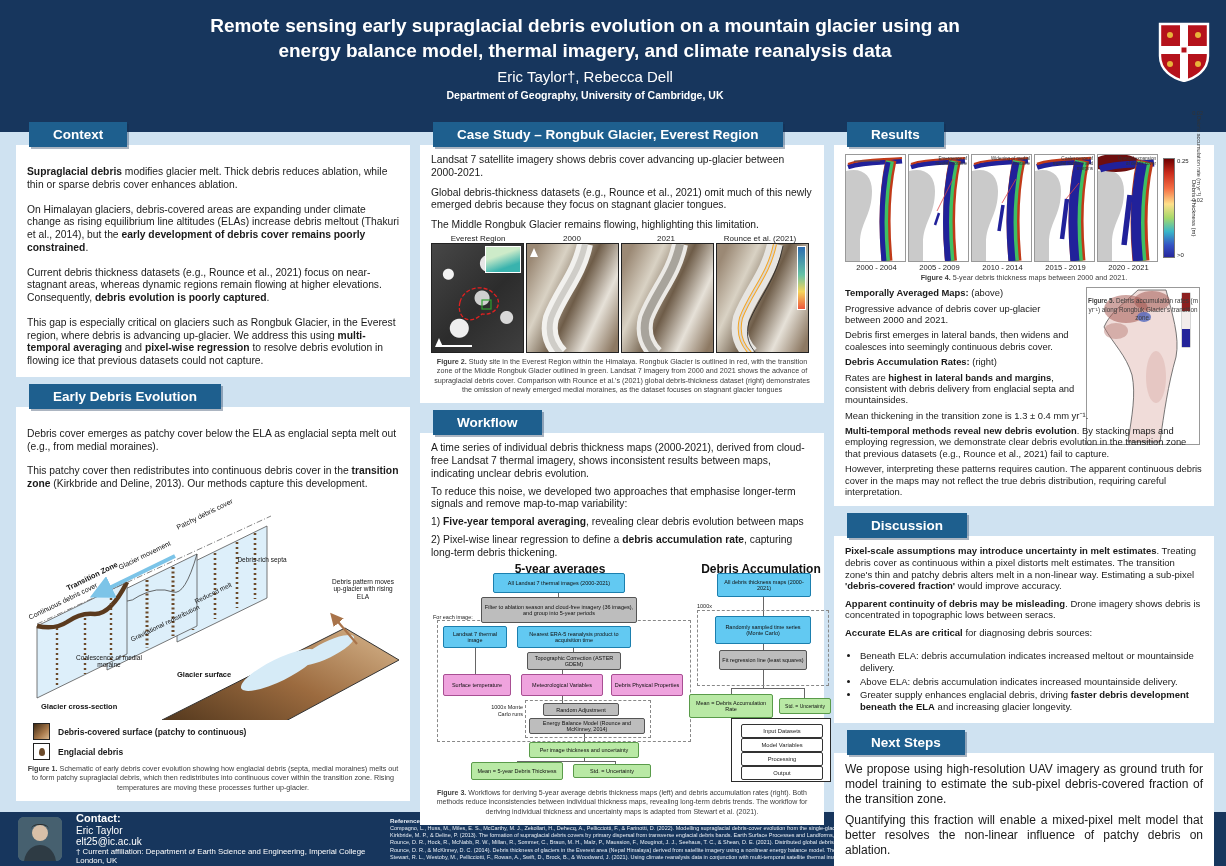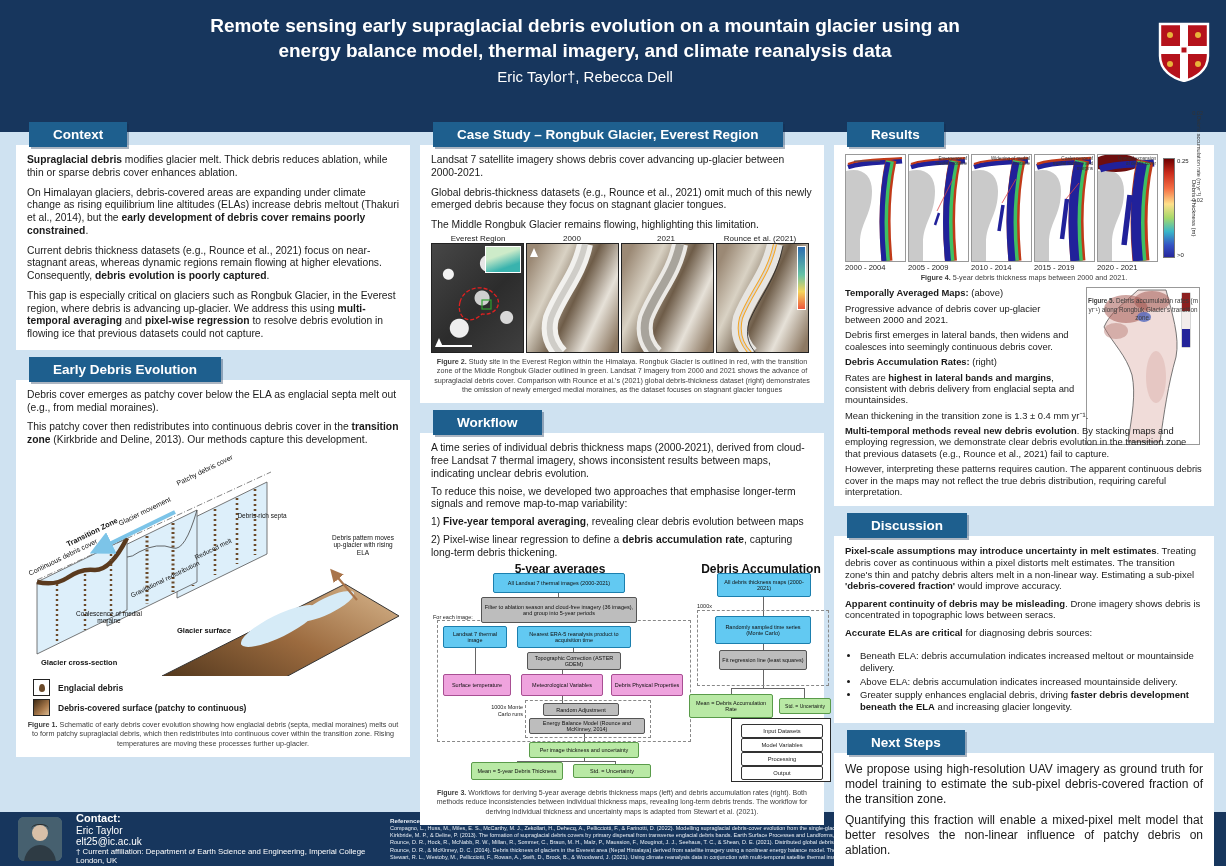--- a/index.html
+++ b/index.html
@@ -17,21 +17,21 @@
   .logotext .l2{font-size:29px;}
   
   .col{position:absolute;top:122px;}
   .col-left{left:16px;width:394px;}
   .col-mid{left:420px;width:404px;}
   .col-right{left:834px;width:380px;}
   .tab{display:inline-block;background:#1e5f8e;color:#fff;font-weight:bold;font-size:13.5px;
     padding:5px 24px;margin-left:13px;position:relative;z-index:2;box-shadow:2px 2px 0 rgba(18,44,76,.35);}
   .panel{background:#fff;padding:9px 11px;margin-top:-2px;position:relative;z-index:1;}
   .panel p{margin:0 0 7px 0;}
-  .col-left .panel p{font-size:10.3px;line-height:1.24;}
+  .col-left .panel p{font-size:10.3px;line-height:1.24;margin-top:12px;}
   .col-mid .panel p{font-size:10.3px;line-height:1.24;}
   .sectiongap{height:7px;}
   
   .caption{font-size:7.2px;line-height:1.3;color:#3c3c3c;text-align:center;margin-top:4px;}
   
   .fig1{position:relative;width:372px;height:222px;margin:2px auto 0 auto;}
   .fig1 svg{position:absolute;left:0;top:0;}
   .f1l{position:absolute;font-size:7px;color:#111;transform-origin:left center;white-space:nowrap;}
   .f1l.rot{transform:rotate(-26deg);}
   .f1l.wrap{white-space:normal;text-align:center;line-height:1.15;font-size:6.5px;}
@@ -78,21 +78,21 @@
   .conn{position:absolute;width:1px;background:#666;z-index:0;}
   .connh{position:absolute;height:1px;background:#666;z-index:0;}
   .leg{position:absolute;left:300px;top:156px;width:98px;height:62px;border:1.5px solid #2a2a2a;background:#fff;z-index:2;}
   .leg .fbx{position:absolute;left:9px;width:80px;height:12px;border:1px solid #333;border-radius:2px;
     font-size:5.8px;display:flex;align-items:center;justify-content:center;}
   
   .f4row{display:flex;gap:2px;align-items:flex-start;}
   .f4p{position:relative;width:61px;height:108px;border:1px solid #999;box-sizing:border-box;background:#fff;overflow:hidden;}
   .f4anno{position:absolute;right:1px;top:1px;width:42px;font-size:4.6px;line-height:1.1;text-align:right;color:#333;z-index:3;}
   .f4labels{display:flex;margin-top:1px;}
-  .f4labels span{width:63px;font-size:7.6px;color:#222;}
+  .f4labels span{width:63px;text-align:center;font-size:7.6px;color:#222;}
   .f4cbarwrap{display:flex;margin-left:3px;height:108px;align-items:center;gap:2px;}
   .f4cbar{width:10px;height:98px;border:1px solid #777;
     background:linear-gradient(#6d0000,#c92a1b 14%,#f46d43 30%,#fee08b 46%,#a6d96a 60%,#3ab7c9 74%,#3452c4 88%,#27279c);}
   .cbarlbls{display:flex;flex-direction:column;justify-content:space-between;height:100px;font-size:6px;color:#222;}
   .cbarvert{writing-mode:vertical-rl;font-size:6px;color:#222;height:100px;text-align:center;}
   .res-text{position:relative;margin-top:5px;}
   .res-text p{font-size:9.4px;line-height:1.21;margin:0 0 4px 0;}
   .fig5{float:right;width:120px;margin:0 0 2px 6px;text-align:center;}
   .fig5 .caption{font-size:6.3px;}
   .disc p{font-size:9.5px;line-height:1.22;margin:0 0 6px 0;}
@@ -115,20 +115,21 @@
 </style>
 </head>
 <body>
 
 <div class="poster">
 
   <div class="banner">
     <div class="titleblock">
       <div class="title">Remote sensing early supraglacial debris evolution on a mountain glacier using an energy balance model, thermal imagery, and climate reanalysis data</div>
       <div class="authors">Eric Taylor†, Rebecca Dell</div>
+      <div class="affil">Department of Geography, University of Cambridge, UK</div>
     </div>
     <div class="logo">
       <svg width="52" height="60" viewBox="0 0 52 60">
         <path d="M2,2 H50 V34 C50,48 38,56 26,59 C14,56 2,48 2,34 Z" fill="#b5121b" stroke="#fff" stroke-width="2.4"></path>
         <rect x="22" y="2" width="8" height="57" fill="#fff"></rect>
         <rect x="2" y="24" width="48" height="8" fill="#fff"></rect>
         <rect x="23.5" y="25.5" width="5" height="5" fill="#b5121b"></rect>
         <circle cx="12" cy="13" r="3" fill="#e8b33a"></circle>
           <circle cx="40" cy="13" r="3" fill="#e8b33a"></circle>
         <circle cx="12" cy="42" r="3" fill="#e8b33a"></circle>
@@ -201,28 +202,28 @@
         <span class="f1l wrap" style="left:208px;top:58px;width:54px">Debris-rich septa</span>
         <span class="f1l rot" style="left:168px;top:100px;font-size:6.5px">Reduced melt</span>
         <span class="f1l rot" style="left:104px;top:138px;font-size:6.5px">Gravitational redistribution</span>
         <span class="f1l wrap" style="left:42px;top:156px;width:80px">Coalescence of medial moraine</span>
         <span class="f1l wrap" style="left:302px;top:80px;width:68px">Debris pattern moves up-glacier with rising ELA</span>
         <span class="f1l bold" style="left:14px;top:204px">Glacier cross-section</span>
         <span class="f1l bold" style="left:150px;top:172px">Glacier surface</span>
       </div>
 
       <div class="legendrow">
+        <span class="sw2"></span>
+        <span class="lbl">Debris-covered surface (patchy to continuous)</span>
+      </div>
+      <div class="legendrow">
         <span class="sw1">
             <i></i>
           </span>
         <span class="lbl">Englacial debris</span>
-      </div>
-      <div class="legendrow">
-        <span class="sw2"></span>
-        <span class="lbl">Debris-covered surface (patchy to continuous)</span>
       </div>
       <div class="caption">
         <b>Figure 1.</b><span> Schematic of early debris cover evolution showing how englacial debris (septa, medial moraines) melts out to form patchy supraglacial debris, which then redistributes into continuous cover within the transition zone. Rising temperatures are moving these processes further up-glacier.</span>
       </div>
     </div>
   </div>
 
   <div class="col col-mid">
     <div class="tab">Case Study – Rongbuk Glacier, Everest Region</div>
     <div class="panel">

